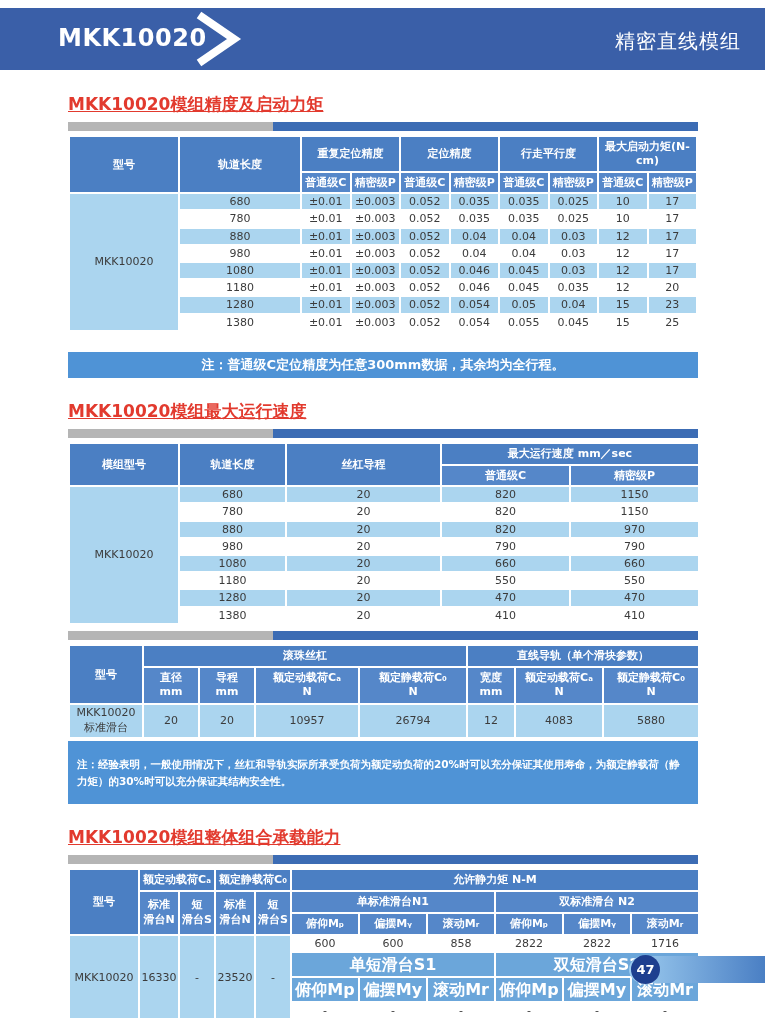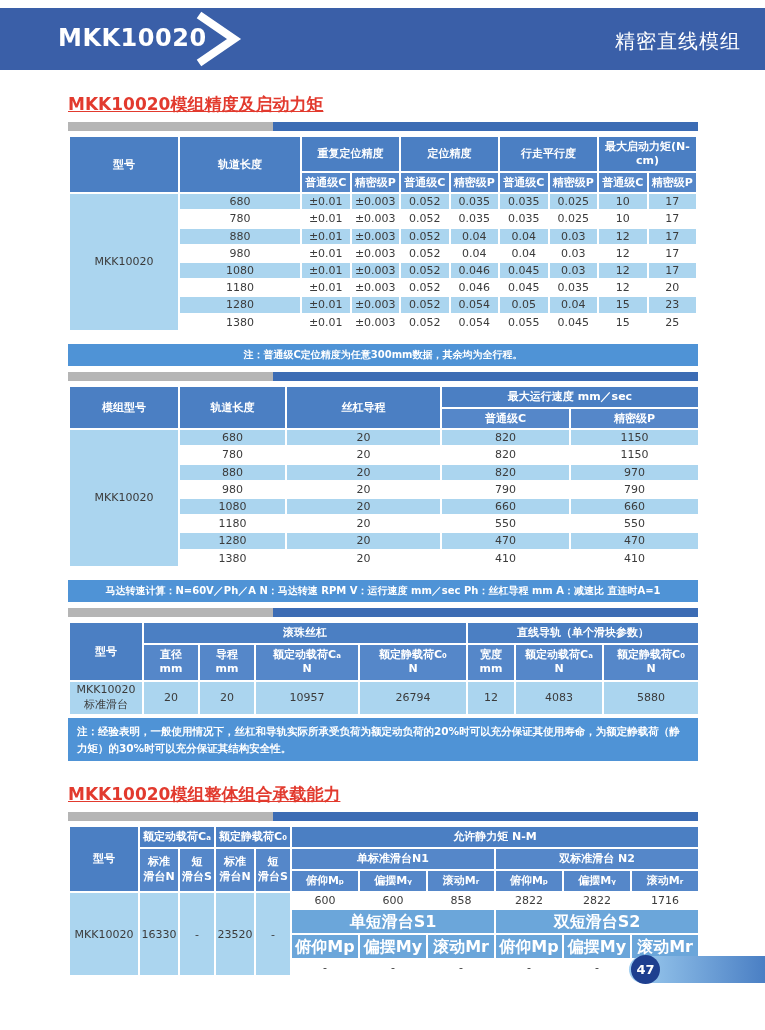--- a/index.html
+++ b/index.html
@@ -25,22 +25,22 @@
   th, td { border:2px solid #fff; text-align:center; vertical-align:middle; overflow:hidden; }
   th { background:#4b7fc3; color:#fff; font-size:11px; font-weight:bold; padding:3px 1px; line-height:1.25; }
   tr.subhead th { background:#5587c9; }
   td { font-size:11px; color:#3b3b3b; padding:1px; height:15px; line-height:1.2; }
   tr.lt td { background:#abd5ef; }
   tr.wh td { background:#ffffff; }
   td.model-cell { background:#abd5ef !important; }
   tr.mid td { background:#6ba6da; color:#fff; font-weight:bold; font-size:16px; padding:2px 1px; }
   .two-line { white-space:pre-line; line-height:1.35;margin-top:25px; }
   
-  .note-bar { background:#4f93d6; color:#fff; font-size:10px; font-weight:bold; text-align:center; padding:4px 6px; margin-top:12px; }
-  .note-block { background:#4f93d6; color:#fff; font-size:10.5px; font-weight:bold; text-align:left; padding:5px 9px; line-height:1.6; margin-top:2px; }
+  .note-bar { background:#4f93d6; color:#fff; font-size:13px; font-weight:bold; text-align:center; padding:4px 6px; margin-top:20px; }
+  .note-block { background:#4f93d6; color:#fff; font-size:10.5px; font-weight:bold; text-align:left; padding:15px 9px; line-height:1.6; margin-top:2px; }
   
   .page-bar { position:absolute; right:0; top:956px; width:136px; height:27px;
     background:linear-gradient(90deg,#9ecdf0,#4a7fc4); border-radius:14px 0 0 14px; }
   .page-badge { position:absolute; left:2px; top:-1px; width:29px; height:29px; border-radius:50%;
     background:#1e3f8f; color:#fff; font-size:13px; font-weight:bold;
     display:flex; align-items:center; justify-content:center; }
 </style>
 </head>
 <body>
 
@@ -180,20 +180,21 @@
           <td>0.054</td>
           <td>0.055</td>
           <td>0.045</td>
           <td>15</td>
           <td>25</td>
         </tr>
       </tbody>
   </table>
   <div class="note-bar">注：普通级C定位精度为任意300mm数据，其余均为全行程。</div>
 
+  <div class="section-title">MKK10020模组最大运行速度</div>
   <div class="deco-bar">
     <div class="deco-gray"></div>
     <div class="deco-blue"></div>
   </div>
 
   <table>
     <colgroup>
       <col style="width:110px">
         <col style="width:107px">
         <col style="width:155px">
@@ -257,21 +258,20 @@
           <td>470</td>
         </tr>
         <tr class="wh">
           <td>1380</td>
           <td>20</td>
           <td>410</td>
           <td>410</td>
         </tr>
       </tbody>
   </table>
-  <div class="note-bar">马达转速计算：N=60V／Ph／A  N：马达转速 RPM V：运行速度 mm／sec Ph：丝杠导程 mm A：减速比 直连时A=1</div>
 
   <div class="deco-bar">
     <div class="deco-gray"></div>
     <div class="deco-blue"></div>
   </div>
 
   <table>
     <colgroup>
       <col style="width:74px">
         <col style="width:56px">

